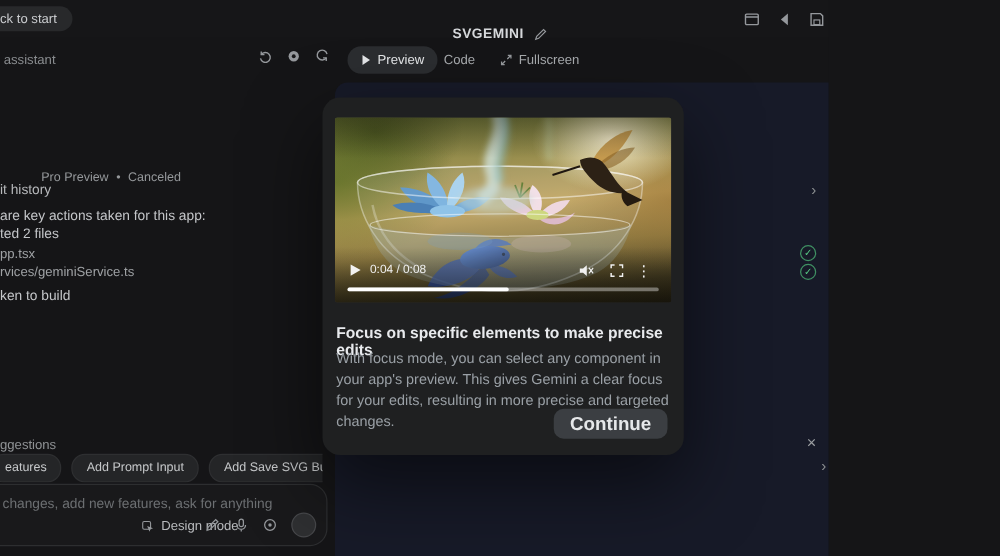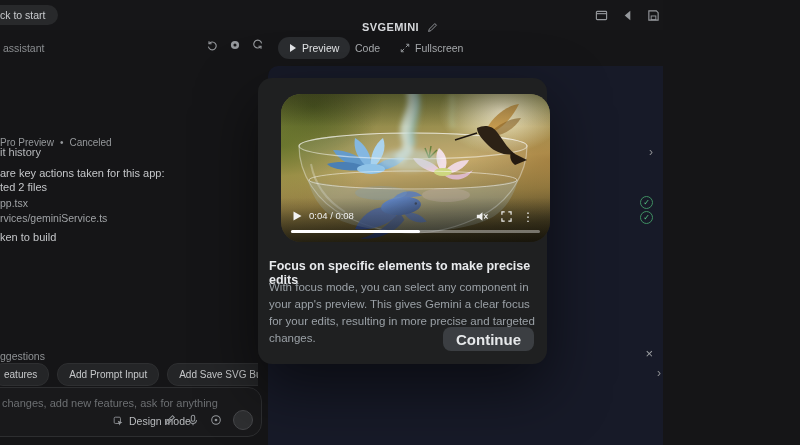--- a/index.html
+++ b/index.html
@@ -29,21 +29,21 @@
   .device-btn{position:absolute;right:6px;top:9px;height:20px;display:flex;align-items:center;gap:5px;
               font-size:10.5px;color:#bdc0c3;}
 
   
   .preview-panel{position:absolute;left:268px;top:66px;right:0;bottom:0;background:#171a28;
                  border-top-left-radius:10px;}
 
   
   .sb-msg{position:absolute;left:0;top:92px;width:258px;font-size:11px;line-height:15px;color:#d2d4d6;}
   .sb-meta{position:absolute;left:0;top:137px;display:flex;align-items:center;gap:6px;
-           font-size:10px;color:#95989b;}
+           font-size:10px;color:#95989b;padding-left:33px;}
   .sb-row{position:absolute;left:0;right:10px;display:flex;align-items:center;justify-content:space-between;}
   .sb-history{top:145px;font-size:11px;color:#b7b9bc;}
   .sb-chevron{color:#8b8e91;font-size:12px;}
   .sb-text{position:absolute;left:0;font-size:11px;color:#c4c6c9;}
   .sb-file{position:absolute;left:0;right:10px;display:flex;align-items:center;justify-content:space-between;
            font-size:10.5px;color:#9fa2a5;}
   .check-badge{width:11px;height:11px;border-radius:50%;border:1px solid #3f8f62;color:#57c785;
                font-size:8px;display:flex;align-items:center;justify-content:center;}
   .sugg-title{position:absolute;left:0;top:350px;font-size:10.5px;color:#8f9295;}
   .sugg-close{position:absolute;right:10px;top:347px;font-size:13px;color:#9c9fa2;line-height:1;}
@@ -66,21 +66,21 @@
   
   .modal{position:absolute;left:258px;top:78px;width:289px;height:286px;background:#1f2021;
          border-radius:14px;box-shadow:0 24px 60px rgba(0,0,0,.55);z-index:5;}
   .modal-heading{position:absolute;left:11px;top:181px;width:268px;font-size:12.5px;font-weight:700;color:#e8eaed;}
   .modal-body{position:absolute;left:11px;top:201px;width:270px;font-size:11.5px;line-height:17px;color:#9aa0a6;}
   .continue-btn{position:absolute;right:13px;bottom:13px;height:24px;padding:0 13px;border-radius:8px;
                 background:#3b3e42;color:#e6e8ea;font-size:15px;font-weight:600;border:none;
                 display:flex;align-items:center;font-family:"Liberation Sans",sans-serif;}
 
   
-  .video{position:absolute;left:23px;top:16px;width:269px;height:148px;border-radius:20px;overflow:hidden;}
+  .video{position:absolute;left:10px;top:16px;width:269px;height:148px;border-radius:2px;overflow:hidden;}
   .scene-bg{position:absolute;inset:0;
     background:
       radial-gradient(90px 60px at 82% 12%, rgba(255,246,214,.95), rgba(255,236,180,0) 70%),
       radial-gradient(120px 80px at 100% 45%, rgba(150,110,50,.55), rgba(150,110,50,0) 70%),
       radial-gradient(140px 90px at 0% 35%, rgba(90,110,35,.75), rgba(90,110,35,0) 70%),
       radial-gradient(100px 70px at 12% 8%, rgba(70,80,30,.85), rgba(70,80,30,0) 70%),
       linear-gradient(175deg,#77803c 0%,#9c9050 28%,#c2a45e 48%,#8f7b42 68%,#463d22 88%,#2a2414 100%);}
   .scene-svg{position:absolute;inset:0;}
   .vignette{position:absolute;inset:0;
     background:linear-gradient(180deg,rgba(15,15,8,.38) 0%,rgba(0,0,0,0) 22%,rgba(0,0,0,0) 70%,rgba(8,8,4,.55) 100%);}

